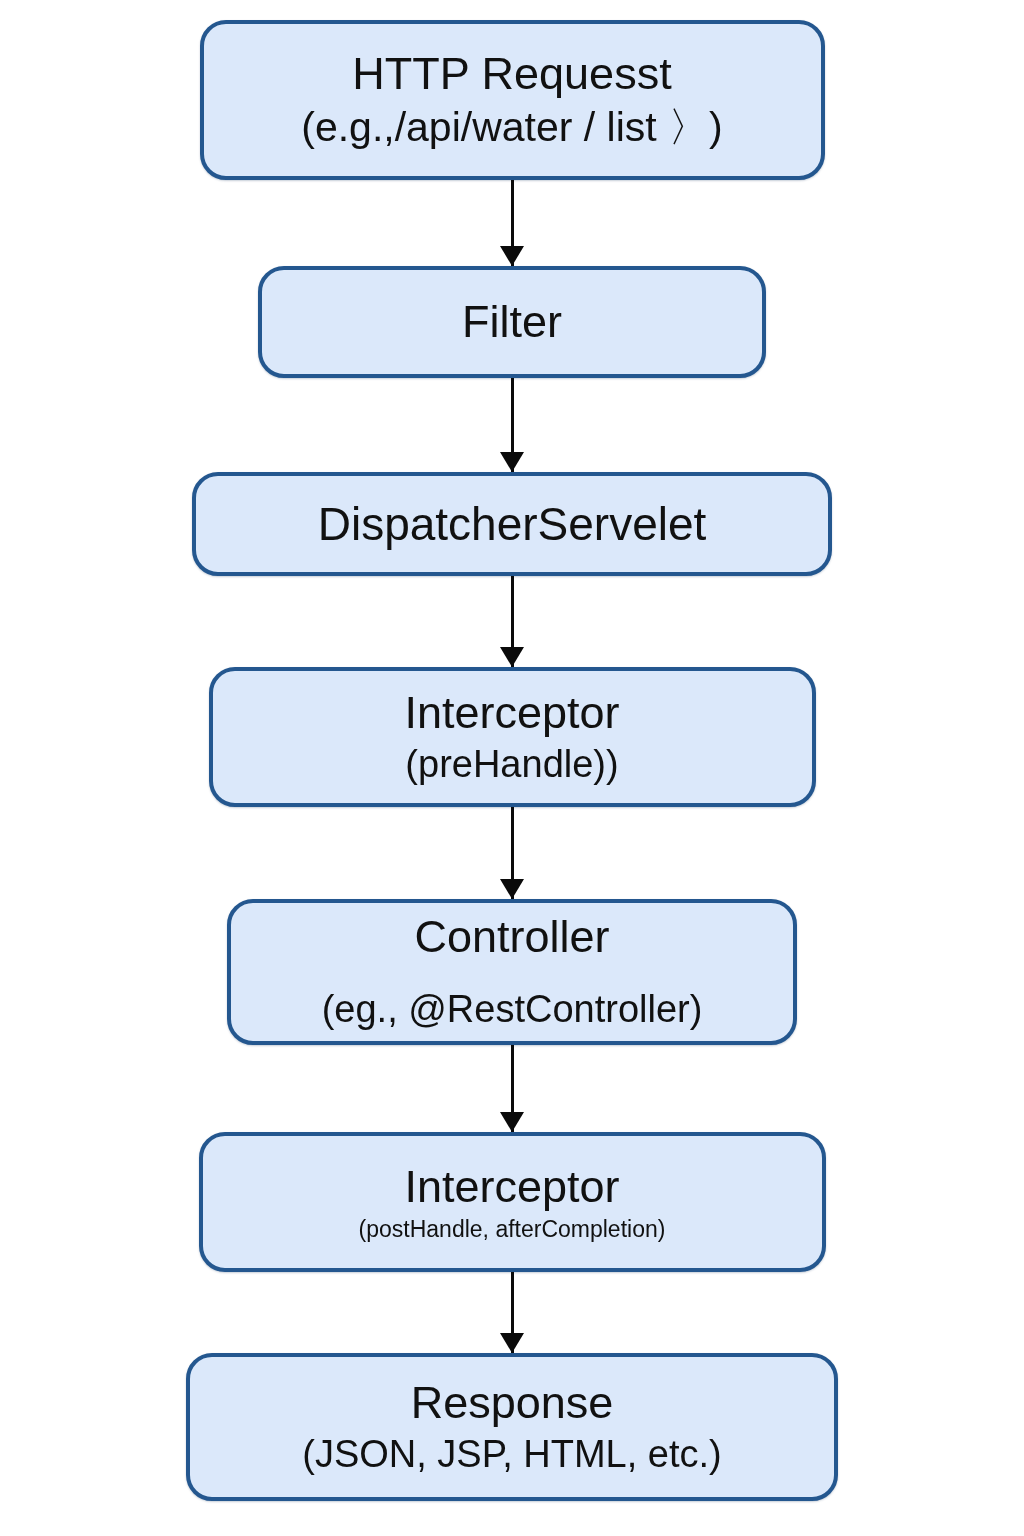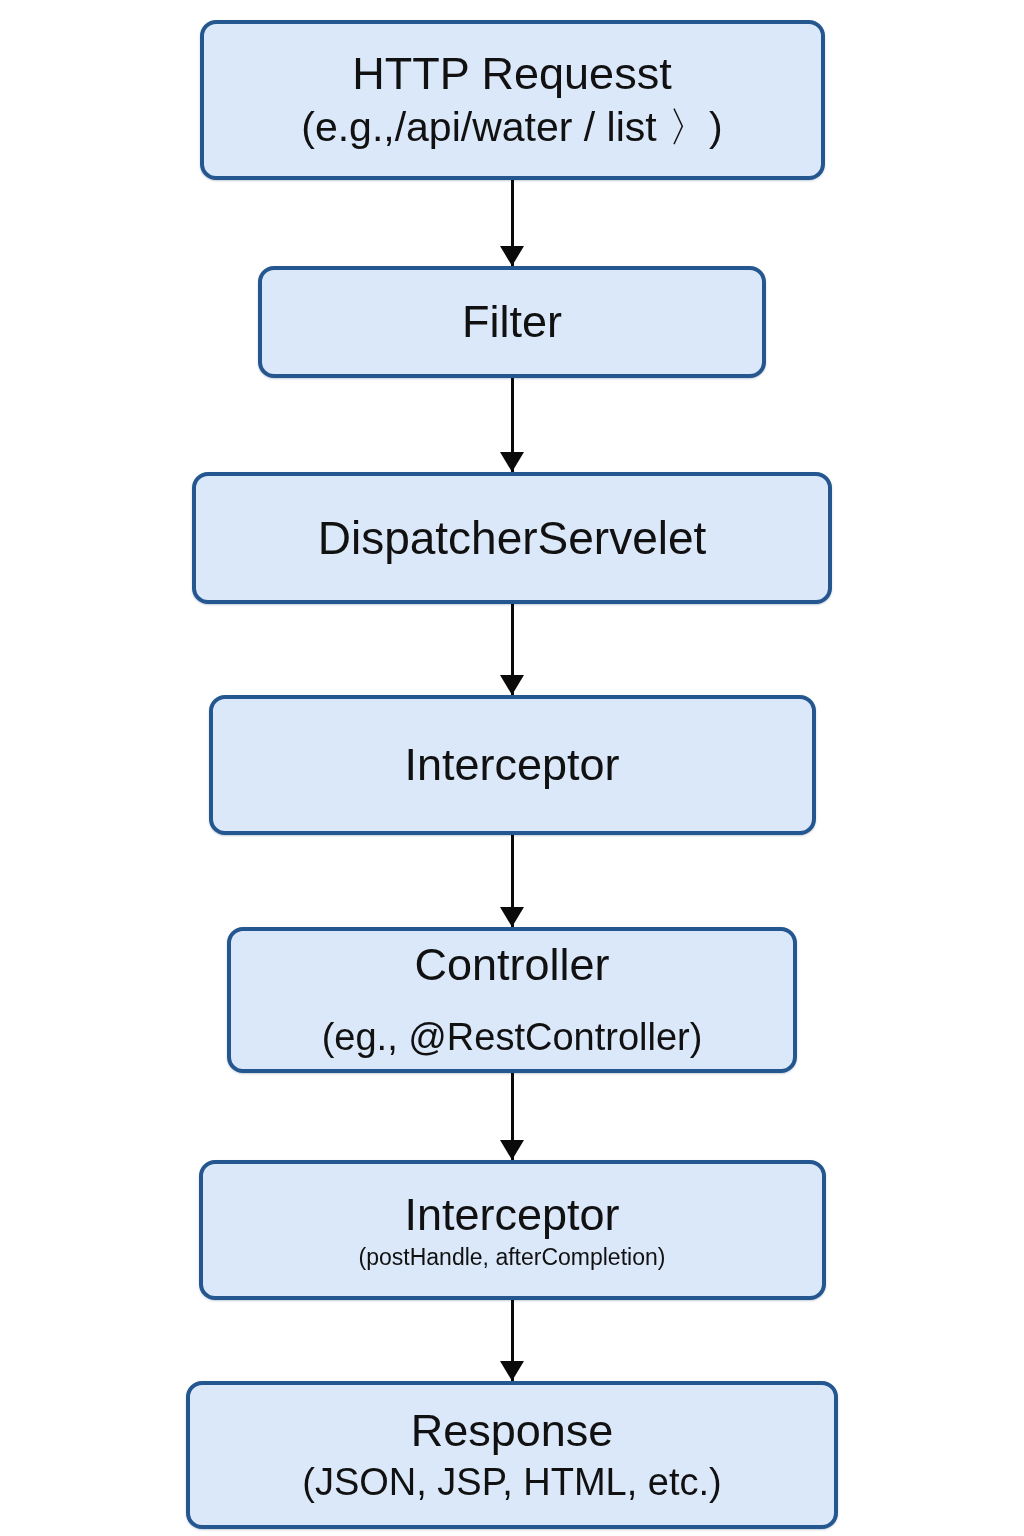--- a/index.html
+++ b/index.html
@@ -12,36 +12,36 @@
     align-items: center;
     padding-top: 20px;
     box-sizing: border-box;
     font-family: "Liberation Sans", "DejaVu Sans", sans-serif;
     overflow: hidden;
   }
   .box {
     box-sizing: border-box;
     background: #dbe8fa;
     border: 4px solid #24578f;
-    border-radius: 16px;
+    border-radius: 26px;
     display: flex;
     flex-direction: column;
     align-items: center;
     justify-content: center;
     text-align: center;
     color: #111111;
     box-shadow: 0 1px 2px rgba(30,60,100,0.25);
     flex: 0 0 auto;
   }
   .title    { font-size: 45px; line-height: 1.22; white-space: nowrap; }
   .subtitle { font-size: 38px; line-height: 1.25; white-space: nowrap; text-align: center; }
   .b1 { width: 625px; height: 160px; }
   .b1 .subtitle { font-size: 41px; }
   .b2 { width: 508px; height: 112px; }
-  .b3 { width: 640px; height: 132px; }
+  .b3 { width: 640px; height: 104px; }
   .b3 .title { font-size: 46px; }
   .b4 { width: 607px; height: 140px; }
   .b5 { width: 570px; height: 146px; gap: 21px; }
   .b6 { width: 627px; height: 140px; }
   .b6 .subtitle { font-size: 23px; }
   .b7 { width: 652px; height: 148px; }
   .arrow {
     width: 3px;
     background: #0a0a0a;
     position: relative;
@@ -84,20 +84,21 @@
   <div class="arrow a2"></div>
 
   <div class="box b3">
     <div class="title">DispatcherServelet</div>
   </div>
 
   <div class="arrow a3"></div>
 
   <div class="box b4">
     <div class="title">Interceptor</div>
+    <div class="subtitle">(preHandle))</div>
   </div>
 
   <div class="arrow a4"></div>
 
   <div class="box b5">
     <div class="title">Controller</div>
     <div class="subtitle">(eg., @RestController)</div>
   </div>
 
   <div class="arrow a5"></div>

